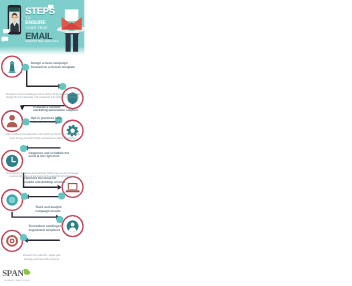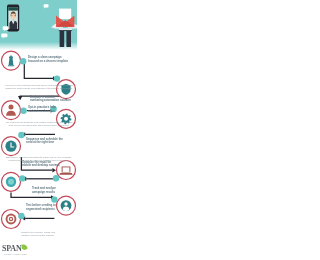--- a/index.html
+++ b/index.html
@@ -63,20 +63,28 @@
       <path d="M53.8 28.4 Q57.4 25.3 62.8 26.1 L62.8 28.0 Q58.1 29.3 53.8 28.4 Z" fill="#dfe9eb"></path>
       <path d="M76.8 28.4 Q73.2 25.3 67.8 26.1 L67.8 28.0 Q72.5 29.3 76.8 28.4 Z" fill="#dfe9eb"></path>
 
       <rect x="59.0" y="8.6" width="12.2" height="10.6" fill="#ffffff"></rect>
 
       <path d="M56.0 15.4 L65.2 22.4 L74.4 15.4 L74.4 26.8 L56.0 26.8 Z" fill="#e2574c"></path>
       <path d="M56.0 26.8 L65.2 20.3 L74.4 26.8 Z" fill="#cf4740"></path>
     </g>
   </svg>
 
+  <div class="abs" style="left:23px;top:6px;width:34px;">
+    <div style="font-size:8.6px;line-height:8px;font-weight:bold;color:#ffffff;letter-spacing:-0.3px;text-shadow:0 0.6px 0 rgba(40,110,110,0.45);">STEPS</div>
+    <div style="font-size:3.2px;line-height:4.6px;color:#ffffff;letter-spacing:0.3px;">TO</div>
+    <div style="font-size:4.6px;line-height:4.8px;font-weight:bold;color:#ffffff;letter-spacing:-0.1px;">ENSURE</div>
+    <div style="font-size:3.2px;line-height:4.2px;color:#ffffff;letter-spacing:0.2px;">YOUR TRUE</div>
+    <div style="font-size:8.4px;line-height:8px;font-weight:bold;color:#2f4f56;letter-spacing:-0.3px;">EMAIL</div>
+    <div style="font-size:2.6px;line-height:3.4px;color:#ffffff;letter-spacing:0.1px;">MARKETING SUCCESS</div>
+  </div>
 
   <svg class="layer" width="77" height="260" viewBox="0 0 77 260">
     <g id="connectors">
       <path d="M24.3 62 L24.3 78.4 L53.0 78.4" fill="none" stroke="#262630" stroke-width="1.25"></path>
       <path d="M53.0 76.2 L56.6 78.4 L53.0 80.6 Z" fill="#262630"></path>
       <path d="M66 99.6 L66 96 L20.2 96 L20.2 99" fill="none" stroke="#262630" stroke-width="1.25"></path>
       <path d="M18.0 96 L22.4 96 L20.2 100.3 Z" fill="#262630"></path>
       <path d="M26.8 110.6 L50.6 110.6" fill="none" stroke="#262630" stroke-width="1.25"></path>
       <path d="M50.6 108.4 L54.2 110.6 L50.6 112.8 Z" fill="#262630"></path>
       <path d="M55.0 134.4 L25.2 134.4" fill="none" stroke="#262630" stroke-width="1.25"></path>

